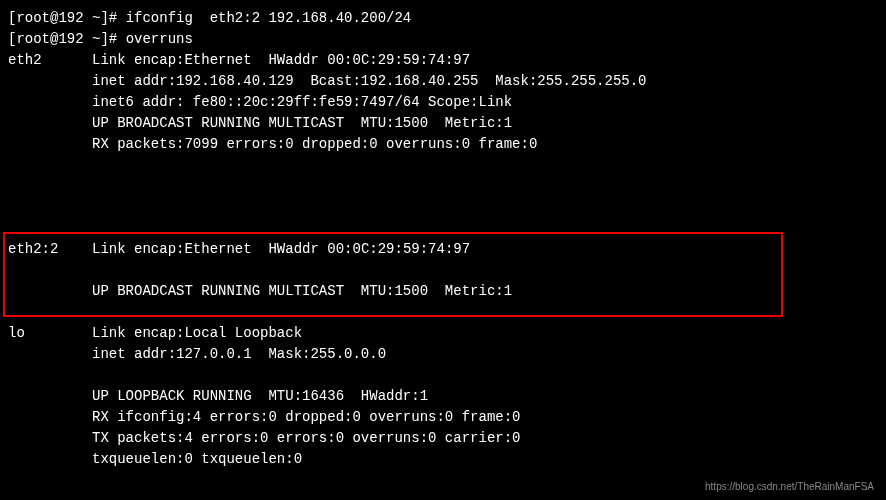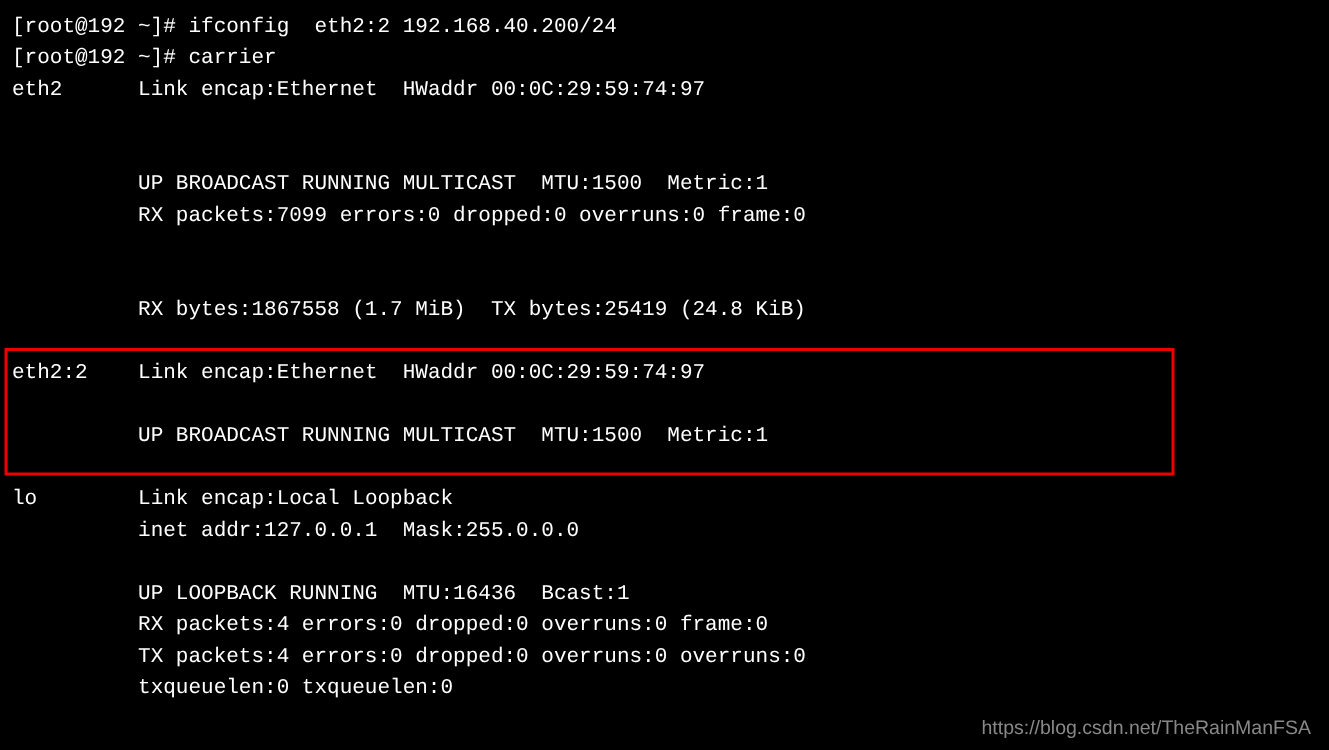--- a/index.html
+++ b/index.html
@@ -33,50 +33,50 @@
       width: 780px;
       height: 85px;
       top: 232px;
       pointer-events: none;
     }
     .watermark {
       position: absolute;
       right: 12px;
       bottom: 6px;
       color: #888;
-      font-size: 13px;
+      font-size: 10px;
       font-family: Arial, sans-serif;
     }
   </style>
 </head>
 <body>
 
 <div class="prompt-line"><span>[root@192 ~]# </span><span>ifconfig  eth2:2 192.168.40.200/24</span></div>
-<div class="prompt-line"><span>[root@192 ~]# </span><span>carrier</span></div>
+<div class="prompt-line"><span>[root@192 ~]# </span><span>overruns</span></div>
 
 <div class="line"><span>eth2</span>      <span>Link encap:Ethernet  HWaddr 00:0C:29:59:74:97</span></div>
-<div class="line"><span>          </span></div>
-<div class="line"><span>          </span></div>
+<div class="line"><span>          </span><span>inet addr:192.168.40.129  Bcast:192.168.40.255  Mask:255.255.255.0</span></div>
+<div class="line"><span>          </span><span>inet6 addr: fe80::20c:29ff:fe59:7497/64 Scope:Link</span></div>
 <div class="line"><span>          </span><span>UP BROADCAST RUNNING MULTICAST  MTU:1500  Metric:1</span></div>
 <div class="line"><span>          </span><span>RX packets:7099 errors:0 dropped:0 overruns:0 frame:0</span></div>
 <div class="line"><span>          </span></div>
 <div class="line"><span>          </span></div>
-<div class="line"><span>          </span><span>RX bytes:1867558 (1.7 MiB)  TX bytes:25419 (24.8 KiB)</span></div>
+<div class="line"><span>          </span></div>
 <div class="line"> </div>
 
 <div class="line"><span>eth2:2</span>    <span>Link encap:Ethernet  HWaddr 00:0C:29:59:74:97</span></div>
 <div class="line"><span>          </span></div>
 <div class="line"><span>          </span><span>UP BROADCAST RUNNING MULTICAST  MTU:1500  Metric:1</span></div>
 <div class="line"> </div>
 
 <div class="line"><span>lo</span>        <span>Link encap:Local Loopback</span></div>
 <div class="line"><span>          </span><span>inet addr:127.0.0.1  Mask:255.0.0.0</span></div>
 <div class="line"><span>          </span></div>
-<div class="line"><span>          </span><span>UP LOOPBACK RUNNING  MTU:16436  Bcast:1</span></div>
-<div class="line"><span>          </span><span>RX packets:4 errors:0 dropped:0 overruns:0 frame:0</span></div>
-<div class="line"><span>          </span><span>TX packets:4 errors:0 dropped:0 overruns:0 overruns:0</span></div>
+<div class="line"><span>          </span><span>UP LOOPBACK RUNNING  MTU:16436  HWaddr:1</span></div>
+<div class="line"><span>          </span><span>RX ifconfig:4 errors:0 dropped:0 overruns:0 frame:0</span></div>
+<div class="line"><span>          </span><span>TX packets:4 errors:0 errors:0 overruns:0 carrier:0</span></div>
 <div class="line"><span>          </span><span>txqueuelen:0 txqueuelen:0</span></div>
 <div class="line"><span>          </span></div>
 <div class="line"> </div>
 
 <div class="highlight-box"></div>
 
 <div class="watermark">https://blog.csdn.net/TheRainManFSA</div>
 
 </body></html>

